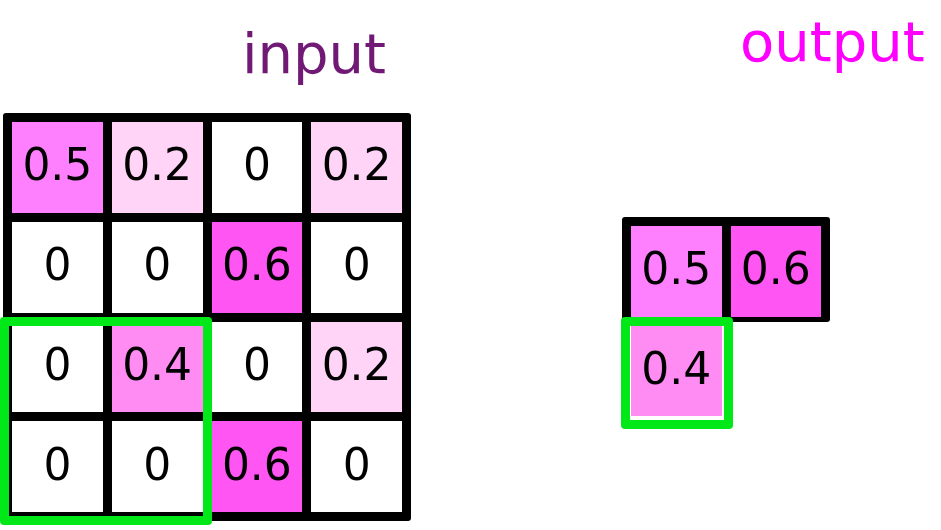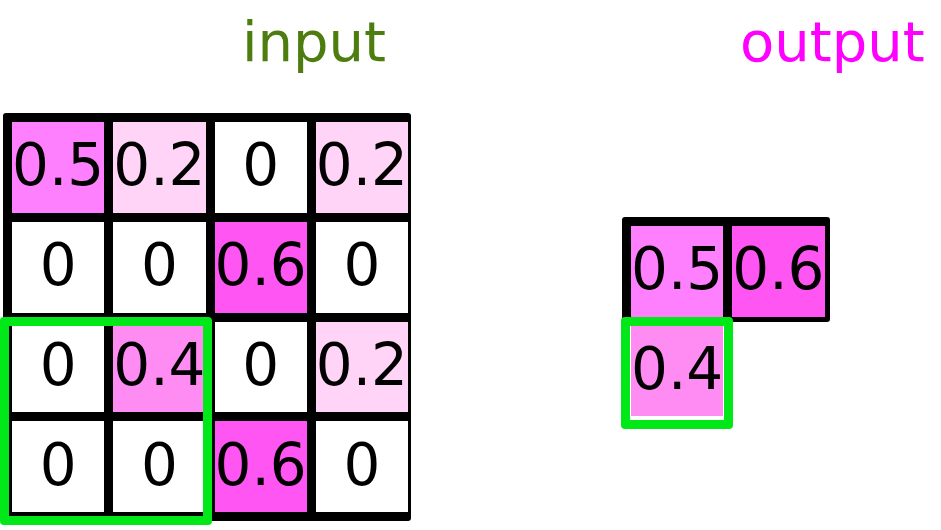--- a/index.html
+++ b/index.html
@@ -74,21 +74,21 @@
     background: #000000;
     border-radius: 3px;
   }
 
   .cell {
     position: relative;
     display: flex;
     align-items: center;
     justify-content: center;
     background: #ffffff;
-    font-size: 58px;
+    font-size: 44px;
     color: #000000;
     font-family: "DejaVu Sans", sans-serif;
     line-height: 1;
     user-select: none;
   }
   .cell.blank {
     background: transparent;
   }
   .cell span {
     display: block;
@@ -114,21 +114,21 @@
   #output-green-box {
     left: -1px;
     top: 100px;
     width: 112px;
     height: 112px;
   }
 </style>
 </head>
 <body>
 
-<div class="title" id="input-title" style="color: #4d7c0f;">input</div>
+<div class="title" id="input-title" style="color: #701a75; margin-top: 12px;">input</div>
 
 <div class="title" id="output-title" style="color: rgb(255, 0, 255);">output</div>
 
 <div class="grid-wrap" id="input-grid-wrap">
   <div class="grid" id="input-grid">
       <div class="cell" style="background: rgb(255, 128, 255);">
         <span>0.5</span>
       </div>
       <div class="cell" style="background: rgb(255, 212, 247);">
         <span>0.2</span>

